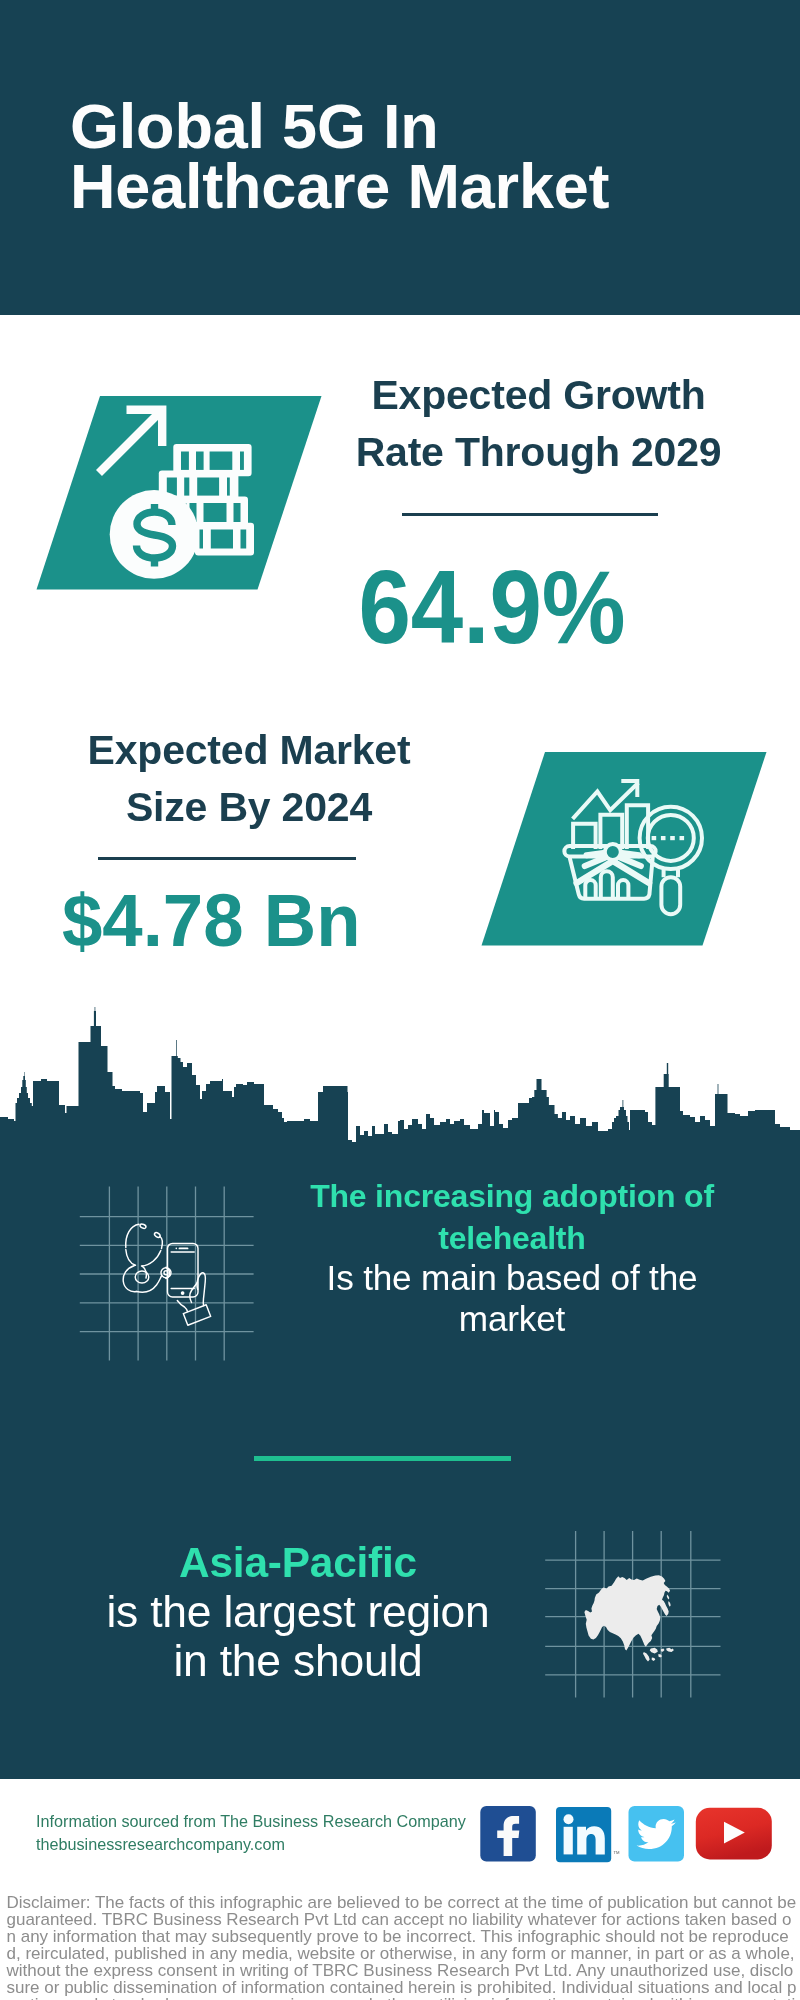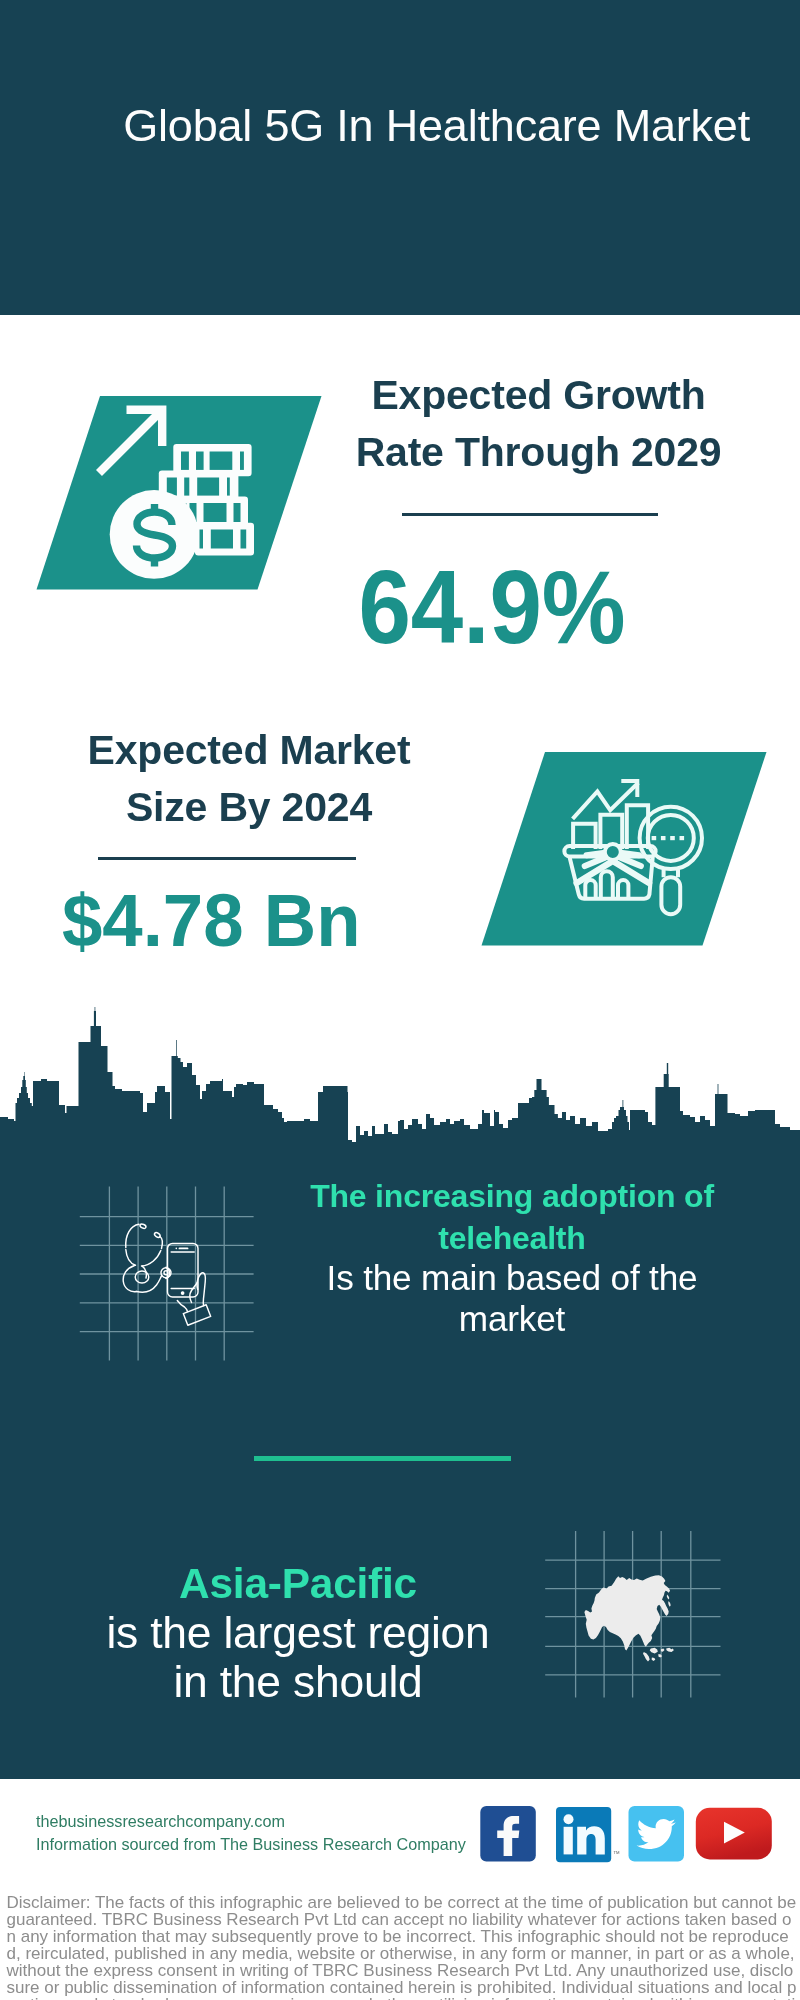--- a/index.html
+++ b/index.html
@@ -4,40 +4,40 @@
 <style>
   * { margin:0; padding:0; box-sizing:border-box; }
   html,body { width:800px; height:2000px; }
   body { font-family:"Liberation Sans", sans-serif; background:#ffffff; overflow:hidden;
          -webkit-font-smoothing:antialiased; }
   .page { position:relative; width:800px; height:2000px; background:#fff; overflow:hidden; }
 
   
   .header { position:absolute; left:0; top:0; width:800px; height:315px; background:#174253; }
   .header-title { position:absolute; left:70px; top:96px; width:680px;
-            font-size:45px; font-weight:normal; color:#fdfdfd; text-align:right;
+            font-size:63px; font-weight:bold; color:#fdfdfd; text-align:left;
             line-height:60px; letter-spacing:-0.2px; }
 
   
   .para { position:absolute; }
   .stat-label { position:absolute; font-weight:bold; color:#1b3f4f; font-size:41px;
                 line-height:57px; text-align:center; letter-spacing:-0.2px; }
   .rule { position:absolute; height:3px; background:#1b3f4f; }
   .stat-value { position:absolute; font-weight:bold; color:#1b918a; }
   .stat-value .sq { display:inline-block; transform:scaleX(0.915); transform-origin:center; }
   .stat-value .sq2 { display:inline-block; transform:scaleX(0.968); transform-origin:center; }
 
   
   .dark-band { position:absolute; left:0; width:800px; background:#174253; }
   .skyline { position:absolute; left:0; display:block; }
   .fact-text { position:absolute; text-align:center; color:#ffffff; font-size:35.2px;
                line-height:40.5px; letter-spacing:-0.2px; }
   .fact-text b { color:#2fe0ae; font-size:32px; }
   .divider { position:absolute; height:4px; background:#1fbf90; }
-  .fact2 { font-size:44.4px; line-height:49px;margin-top:21px; }
+  .fact2 { font-size:44.4px; line-height:49px; }
   .fact2 b { font-size:42.4px; }
 
   
   .footer-text { position:absolute; color:#2f7d63; font-size:16.2px; line-height:23px; }
   .disclaimer-wrap { position:absolute; left:0; width:800px; background:#fff; }
   .footer-rule { position:absolute; left:0; top:1884px; width:800px; height:2.4px; background:#16394a; }
   .disclaimer { position:absolute; left:6.5px; top:10px; width:791px;
                 color:#8d8d8d; font-size:17px; line-height:17px;
                 font-family:"Liberation Sans", sans-serif; text-align:left;
                 word-break:break-all; }
@@ -190,22 +190,22 @@
 
   <svg style="position:absolute; left:540px; top:1505px; width:190px; height:195px;" viewBox="540 1505 190 195">
     <g stroke="#7fa2ad" stroke-width="1.3" opacity="0.85" fill="none">
       <path d="M575.6 1531.1 V1697.4 M604.1 1531.1 V1697.4 M632.6 1531.1 V1697.4 M661.2 1531.1 V1697.4 M690.8 1531.1 V1697.4"></path>
       <path d="M545.2 1560.1 H720.5 M545.2 1588.6 H720.5 M545.2 1616.6 H720.5 M545.2 1646.3 H720.5 M545.2 1674.8 H720.5"></path>
     </g>
     <path d="M594.8,1598.0 L596.2,1594.5 L599.0,1592.4 L601.1,1589.6 L603.2,1587.5 L606.7,1588.5 L608.5,1586.5 L611.6,1585.7 L614.1,1582.3 L616.1,1578.7 L618.3,1576.3 L620.0,1578.1 L622.2,1577.0 L624.5,1578.1 L626.7,1580.1 L629.2,1578.1 L631.5,1579.5 L634.0,1580.1 L636.8,1578.4 L639.6,1579.8 L642.7,1580.4 L646.6,1578.4 L650.8,1576.7 L655.3,1575.6 L658.9,1575.3 L662.0,1576.4 L664.2,1578.7 L665.4,1580.9 L663.7,1582.9 L664.8,1585.1 L666.8,1586.5 L669.0,1588.5 L670.1,1590.7 L668.7,1592.7 L667.0,1591.3 L665.6,1590.7 L664.5,1592.4 L664.0,1594.9 L662.8,1597.4 L662.0,1599.7 L663.7,1601.1 L665.1,1603.6 L666.2,1606.1 L667.6,1608.6 L668.7,1611.4 L668.2,1613.9 L666.5,1615.9 L665.1,1614.5 L663.7,1612.0 L662.3,1609.5 L660.9,1606.7 L659.2,1604.7 L657.5,1606.1 L656.7,1608.9 L657.8,1611.4 L659.2,1614.2 L660.3,1617.6 L659.8,1620.7 L658.6,1623.4 L656.7,1626.0 L655.8,1628.8 L654.4,1631.0 L652.8,1633.2 L651.4,1635.2 L652.2,1638.0 L650.8,1641.1 L648.8,1642.8 L647.2,1644.7 L645.8,1646.7 L644.4,1645.0 L643.2,1641.9 L641.8,1638.8 L640.4,1635.8 L638.5,1633.8 L636.0,1635.2 L633.4,1637.7 L631.2,1641.6 L628.7,1646.4 L626.4,1650.6 L625.0,1649.2 L624.2,1645.3 L622.8,1641.4 L620.8,1638.3 L618.3,1636.0 L615.5,1634.4 L612.7,1633.2 L609.9,1632.1 L607.7,1629.9 L606.0,1627.1 L604.0,1625.7 L602.1,1627.1 L600.7,1629.9 L599.3,1632.7 L597.9,1635.2 L595.9,1638.0 L593.4,1639.4 L590.9,1638.8 L588.6,1635.5 L587.5,1631.6 L586.4,1627.6 L585.8,1623.7 L586.7,1619.8 L585.3,1615.6 L584.4,1612.0 L585.8,1610.0 L588.1,1611.1 L590.3,1612.5 L592.0,1611.4 L591.4,1608.6 L592.3,1605.8 L593.7,1603.0 L594.5,1600.5 Z M667.0,1594.6 L668.4,1596.0 L669.3,1598.0 L668.7,1599.4 L667.6,1598.3 L666.8,1596.6 Z M668.7,1601.1 L670.1,1603.0 L670.7,1605.3 L669.8,1606.7 L668.7,1605.0 L668.2,1602.7 Z M650.8,1648.4 L654.7,1647.8 L657.2,1649.5 L657.8,1651.7 L654.7,1653.4 L651.4,1652.3 L649.7,1650.3 Z M660.9,1649.2 L663.4,1648.4 L664.5,1650.0 L662.8,1651.7 L660.9,1651.2 Z M666.2,1648.6 L669.3,1647.8 L671.5,1649.2 L672.9,1648.4 L673.8,1650.3 L671.5,1652.0 L668.4,1651.4 L666.5,1650.3 Z M643.8,1652.0 L646.6,1653.4 L648.8,1656.5 L649.7,1659.5 L648.0,1661.5 L646.0,1659.3 L644.1,1655.6 L643.0,1653.7 Z M658.4,1654.0 L660.9,1654.5 L662.0,1656.2 L660.3,1657.6 L658.4,1656.5 Z M651.9,1657.6 L654.4,1658.1 L655.3,1659.8 L653.3,1660.9 L651.6,1659.5 Z" fill="#ececec"></path>
   </svg>
 
   <div class="footer-text" style="left:36px; top:1810px; width:470px;">
+    <div>Information sourced from The Business Research Company</div>
     <div>thebusinessresearchcompany.com</div>
-    <div>Information sourced from The Business Research Company</div>
   </div>
 
   <svg style="position:absolute; left:470px; top:1800px; width:320px; height:70px;" viewBox="470 1800 320 70">
     <g>
       <rect x="480.3" y="1805.9" width="55.5" height="55.5" rx="6" fill="#1f4e93"></rect>
       <path d="M519.1 1816.0 h-5.6 c-6.3 0 -9.9 3.6 -9.9 10.0 v4.4 h-6.4 v7.7 h6.4 v18.0 h8.6 v-18.0 h6.3 l0.8 -7.7 h-7.1 v-3.5 c0 -2.2 0.8 -3.2 3.3 -3.2 h3.6 z" fill="#fafafa"></path>
     </g>
     <g>
       <rect x="556" y="1807" width="55.2" height="55.2" rx="4" fill="#0a7ab8"></rect>
       <circle cx="568.5" cy="1819.3" r="5" fill="#f2fbff"></circle>

